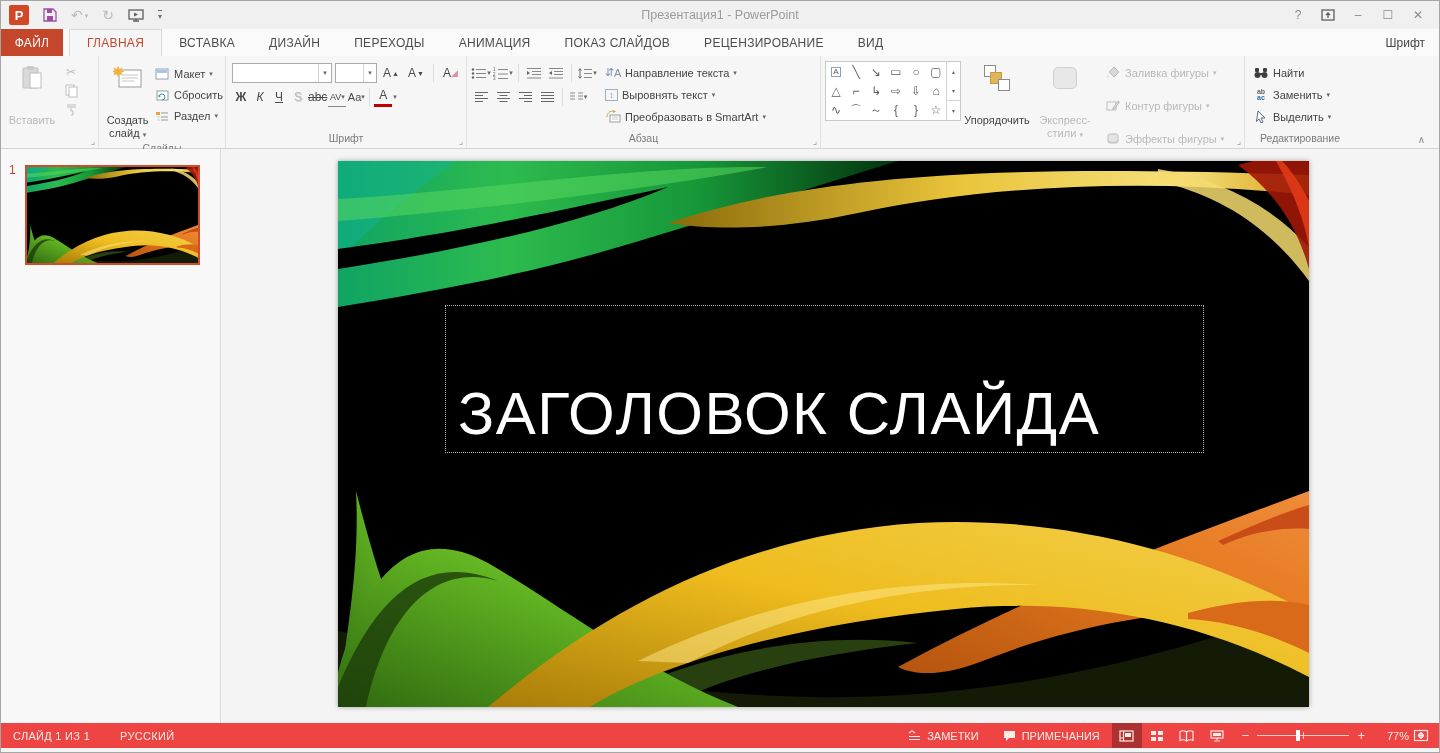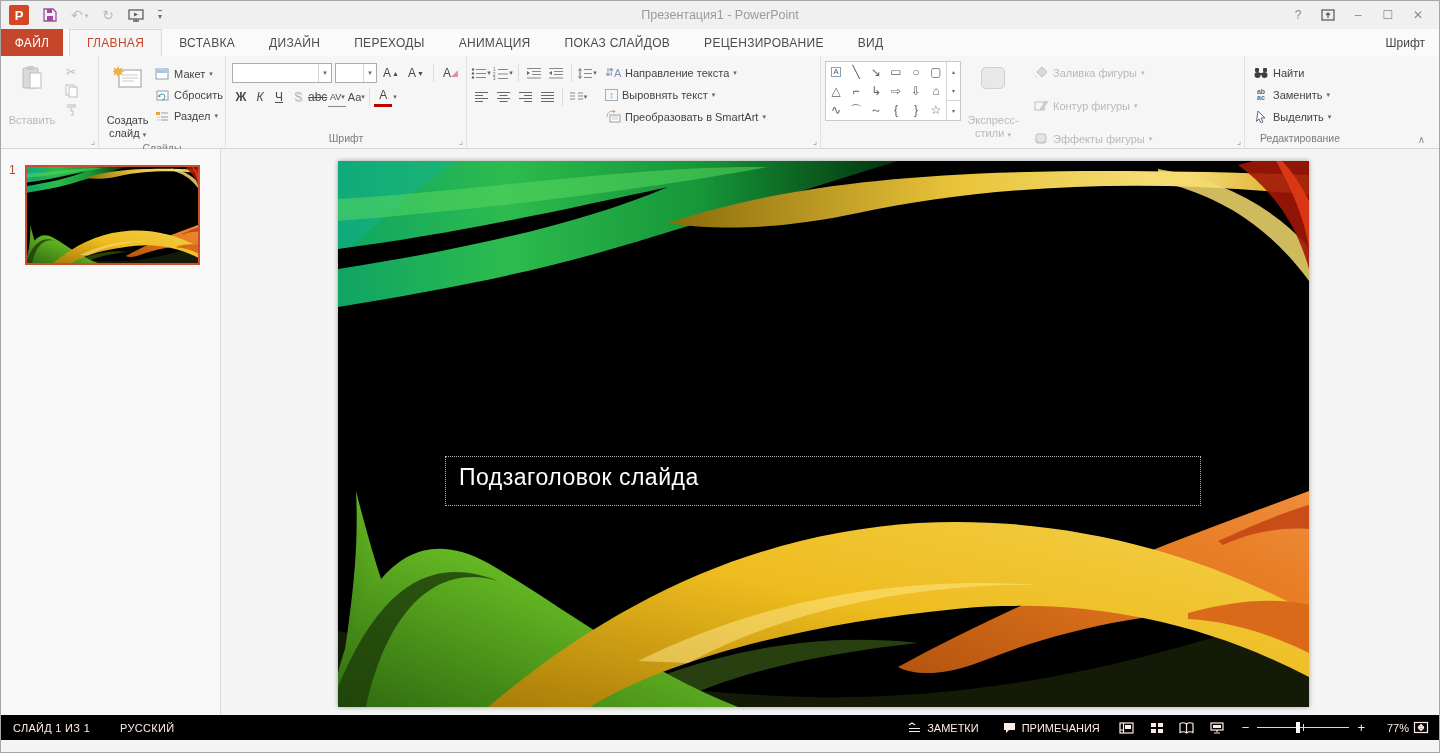--- a/index.html
+++ b/index.html
@@ -97,21 +97,21 @@
   #canvas { position:absolute; left:221px; top:0; right:0; height:100%; }
   #slide { position:absolute; left:116px; top:12px; width:971px; height:546px; background:#000; box-shadow:0 0 5px rgba(0,0,0,.35); }
   #slide > svg.art { position:absolute; left:0; top:0; width:971px; height:546px; }
   .ph { position:absolute; border:1px dotted rgba(255,255,255,.7); }
   #title-ph { left:107px; top:144px; width:759px; height:148px; display:flex; align-items:flex-end; }
   #slide-title { color:#fff; font-size:60px; font-weight:300; letter-spacing:1.5px; line-height:1; padding:0 0 8px 12px; white-space:nowrap; }
   #subtitle-ph { left:107px; top:295px; width:756px; height:50px; }
   #slide-subtitle { color:#fff; font-size:23px; font-weight:300; padding:7px 0 0 13px; letter-spacing:.5px; }
 
   
-  #statusbar { position:absolute; left:0; bottom:12px; width:100%; height:25px; background:#000000; color:#fdece5; display:flex; align-items:center; font-size:11px; }
+  #statusbar { position:absolute; left:0; bottom:4px; width:100%; height:25px; background:#ef4444; color:#fdece5; display:flex; align-items:center; font-size:11px; }
   .sb-left { display:flex; align-items:center; gap:30px; padding-left:12px; letter-spacing:.3px; }
   .sb-right { margin-left:auto; display:flex; align-items:center; height:100%; }
   .sb-item { display:flex; align-items:center; gap:6px; padding:0 12px; height:100%; }
   .viewbtn { width:30px; height:100%; display:flex; align-items:center; justify-content:center; }
   .viewbtn.active { background:rgba(0,0,0,.28); }
   .zoomwrap { display:flex; align-items:center; gap:8px; padding:0 10px; }
   .ztrack { position:relative; width:92px; height:1px; background:#f3cfc4; }
   .zthumb { position:absolute; left:42%; top:-5px; width:4px; height:11px; background:#fff; }
   .ztick { position:absolute; left:50%; top:-3px; width:1px; height:7px; background:#f3cfc4; }
   .zpct { width:34px; text-align:right; }
@@ -459,20 +459,21 @@
                   <path d="M7,0 l3,1.5 -3,1.5 z" fill="#caa24a"></path>
                   <rect x="4" y="5" width="10" height="7" fill="#fff" stroke="#9a9a9a"></rect>
                   <path d="M6,7 h6 M6,9 h6" stroke="#c9c9c9"></path>
                 </svg>
               </span>
             <span>Преобразовать в SmartArt</span>
               <span class="dd">▾</span>
           </div>
         </div>
       </div>
+      <div class="rgroup-label">Абзац</div>
       <div class="launcher">⌟</div>
     </div>
 
     <div class="rgroup" style="width:424px">
       <div class="rgroup-body">
         <div class="shape-gallery">
           <div class="shape-grid">
               <span class="shape-cell">A</span>
               <span class="shape-cell">╲</span>
               <span class="shape-cell">↘</span>
@@ -491,20 +492,31 @@
               <span class="shape-cell">{</span>
               <span class="shape-cell">}</span>
               <span class="shape-cell">☆</span>
             </div>
           <div class="gal-scroll">
             <div>▴</div>
             <div>▾</div>
             <div>▾</div>
           </div>
         </div>
+        <div class="bigbtn" style="width:72px">
+          <div class="bicon">
+              <div class="arrange-ic">
+                <i></i>
+                <i class="f"></i>
+                <i></i>
+              </div>
+            </div>
+          <div class="blabel">Упорядочить</div>
+          <div class="dd">▾</div>
+        </div>
         <div class="bigbtn disabled" style="width:64px">
           <div class="bicon">
               <div class="qstyle-ic"></div>
             </div>
           <div class="blabel"><span>Экспресс-</span><br><span>стили</span> <span class="dd">▾</span></div>
         </div>
         <div class="fill3col">
           <div class="smallrow disabled">
             <span class="sicon">
                 <svg width="14" height="13" viewBox="0 0 14 13">
@@ -587,22 +599,22 @@
         <svg viewBox="0 0 971 546" preserveAspectRatio="none">
             <use href="#slide-art"></use>
           </svg>
       </div>
     </div>
     <div id="canvas">
       <div id="slide">
         <svg class="art" viewBox="0 0 971 546" preserveAspectRatio="none">
             <use href="#slide-art"></use>
           </svg>
-        <div class="ph" id="subtitle-ph">
-          <div id="slide-subtitle">Подзаголовок слайда</div>
+        <div class="ph" id="title-ph">
+          <div id="slide-title">ЗАГОЛОВОК СЛАЙДА</div>
         </div>
       </div>
     </div>
   </div>
 
   <div id="statusbar">
     <div class="sb-left">
       <span>СЛАЙД 1 ИЗ 1</span>
       <span>РУССКИЙ</span>
     </div>

